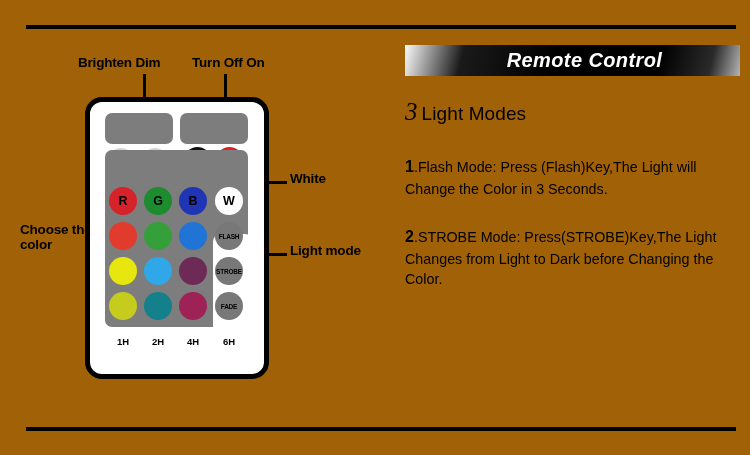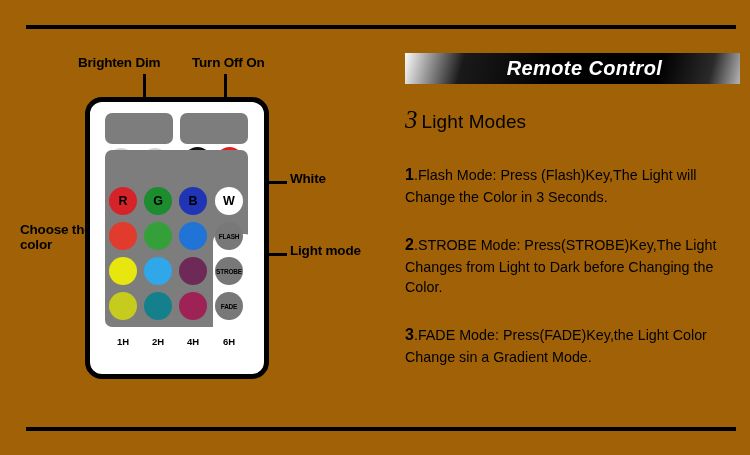--- a/index.html
+++ b/index.html
@@ -196,21 +196,20 @@
     left: 405px;
     top: 45px;
     width: 335px;
   }
 
   #banner {
     position: relative;
     width: 335px;
     height: 31px;
     overflow: hidden;
-    margin-top: 8px;
   }
   #banner .band {
     position: absolute;
     left: -20px;
     top: 0;
     width: 380px;
     height: 31px;
     background: linear-gradient(to right,
         #ffffff 0%, #ffffff 4%,
         #1a1a1a 20%, #000000 45%,
@@ -373,18 +372,15 @@
     </div>
 
     <div class="para" id="para-1">
       <span class="num">1</span><span>.Flash Mode: Press (Flash)Key,The Light will Change the Color in 3 Seconds.</span>
     </div>
 
     <div class="para" id="para-2">
       <span class="num">2</span><span>.STROBE Mode: Press(STROBE)Key,The Light Changes from Light to Dark before Changing the Color.</span>
     </div>
 
-    <div class="para" id="para-3">
-      <span class="num">3</span><span>.FADE Mode: Press(FADE)Key,the Light Color Change sin a Gradient Mode.</span>
-    </div>
 
   </div>
 </div>
 
 </body></html>

